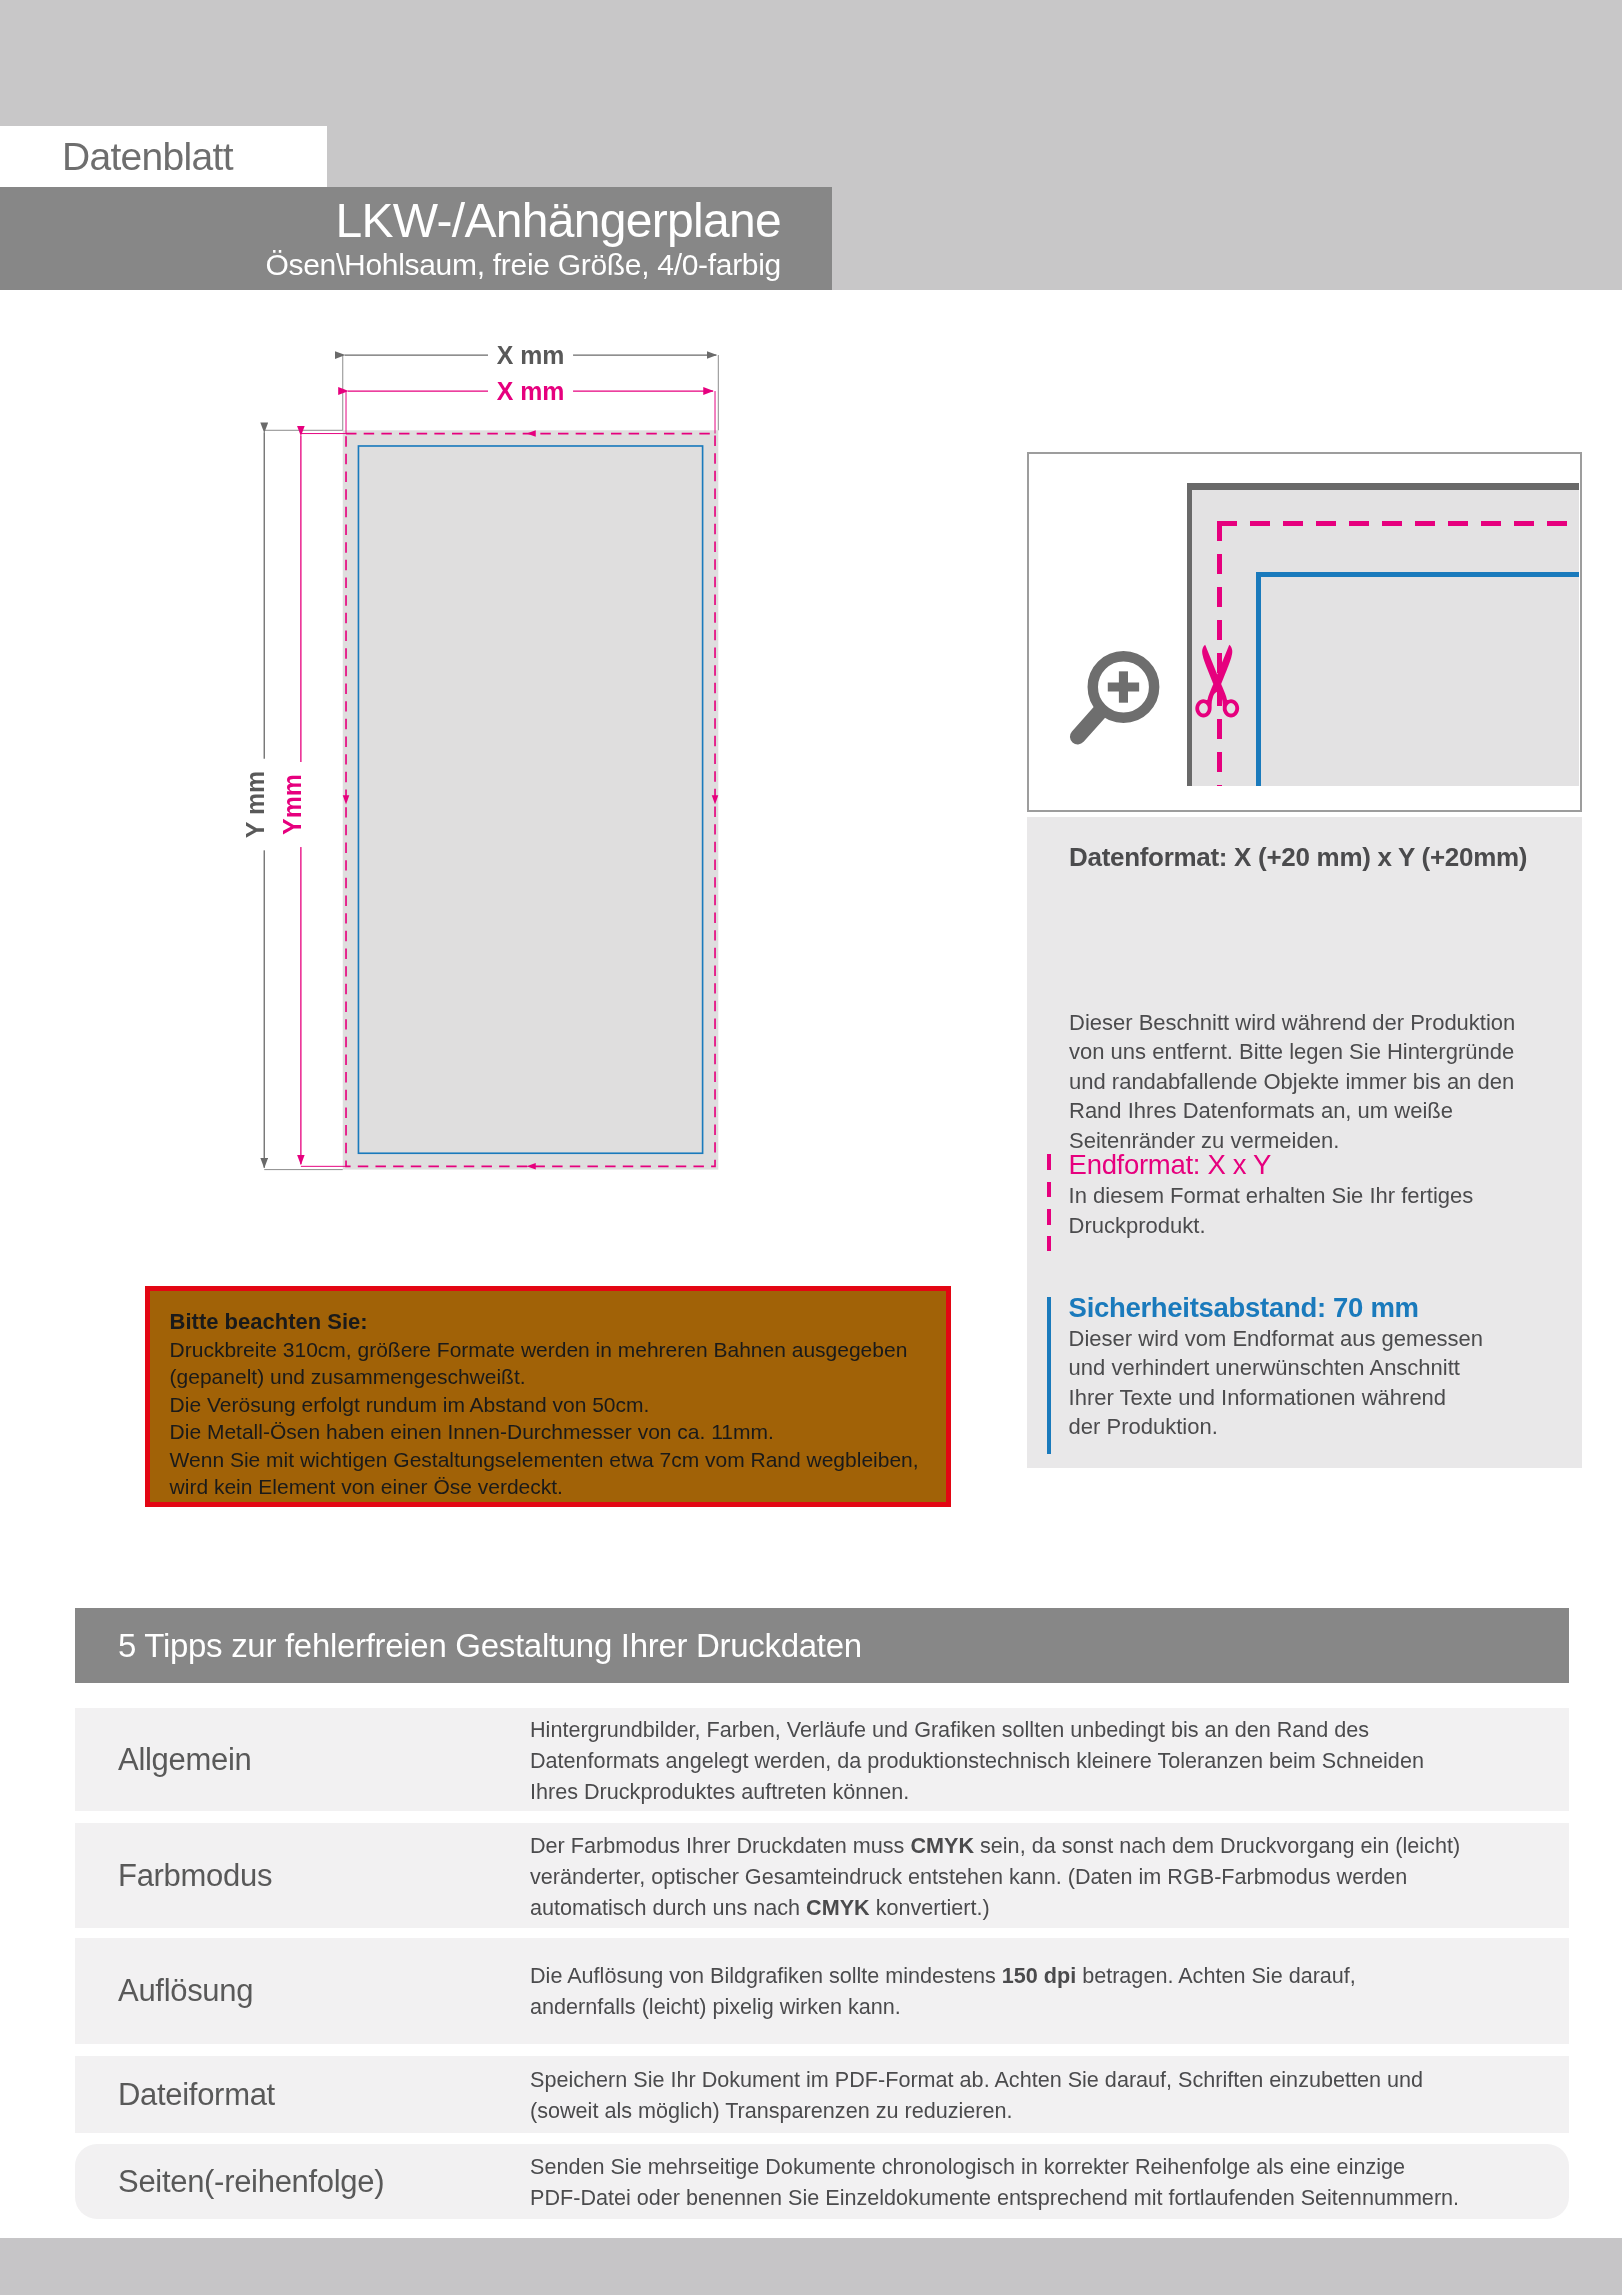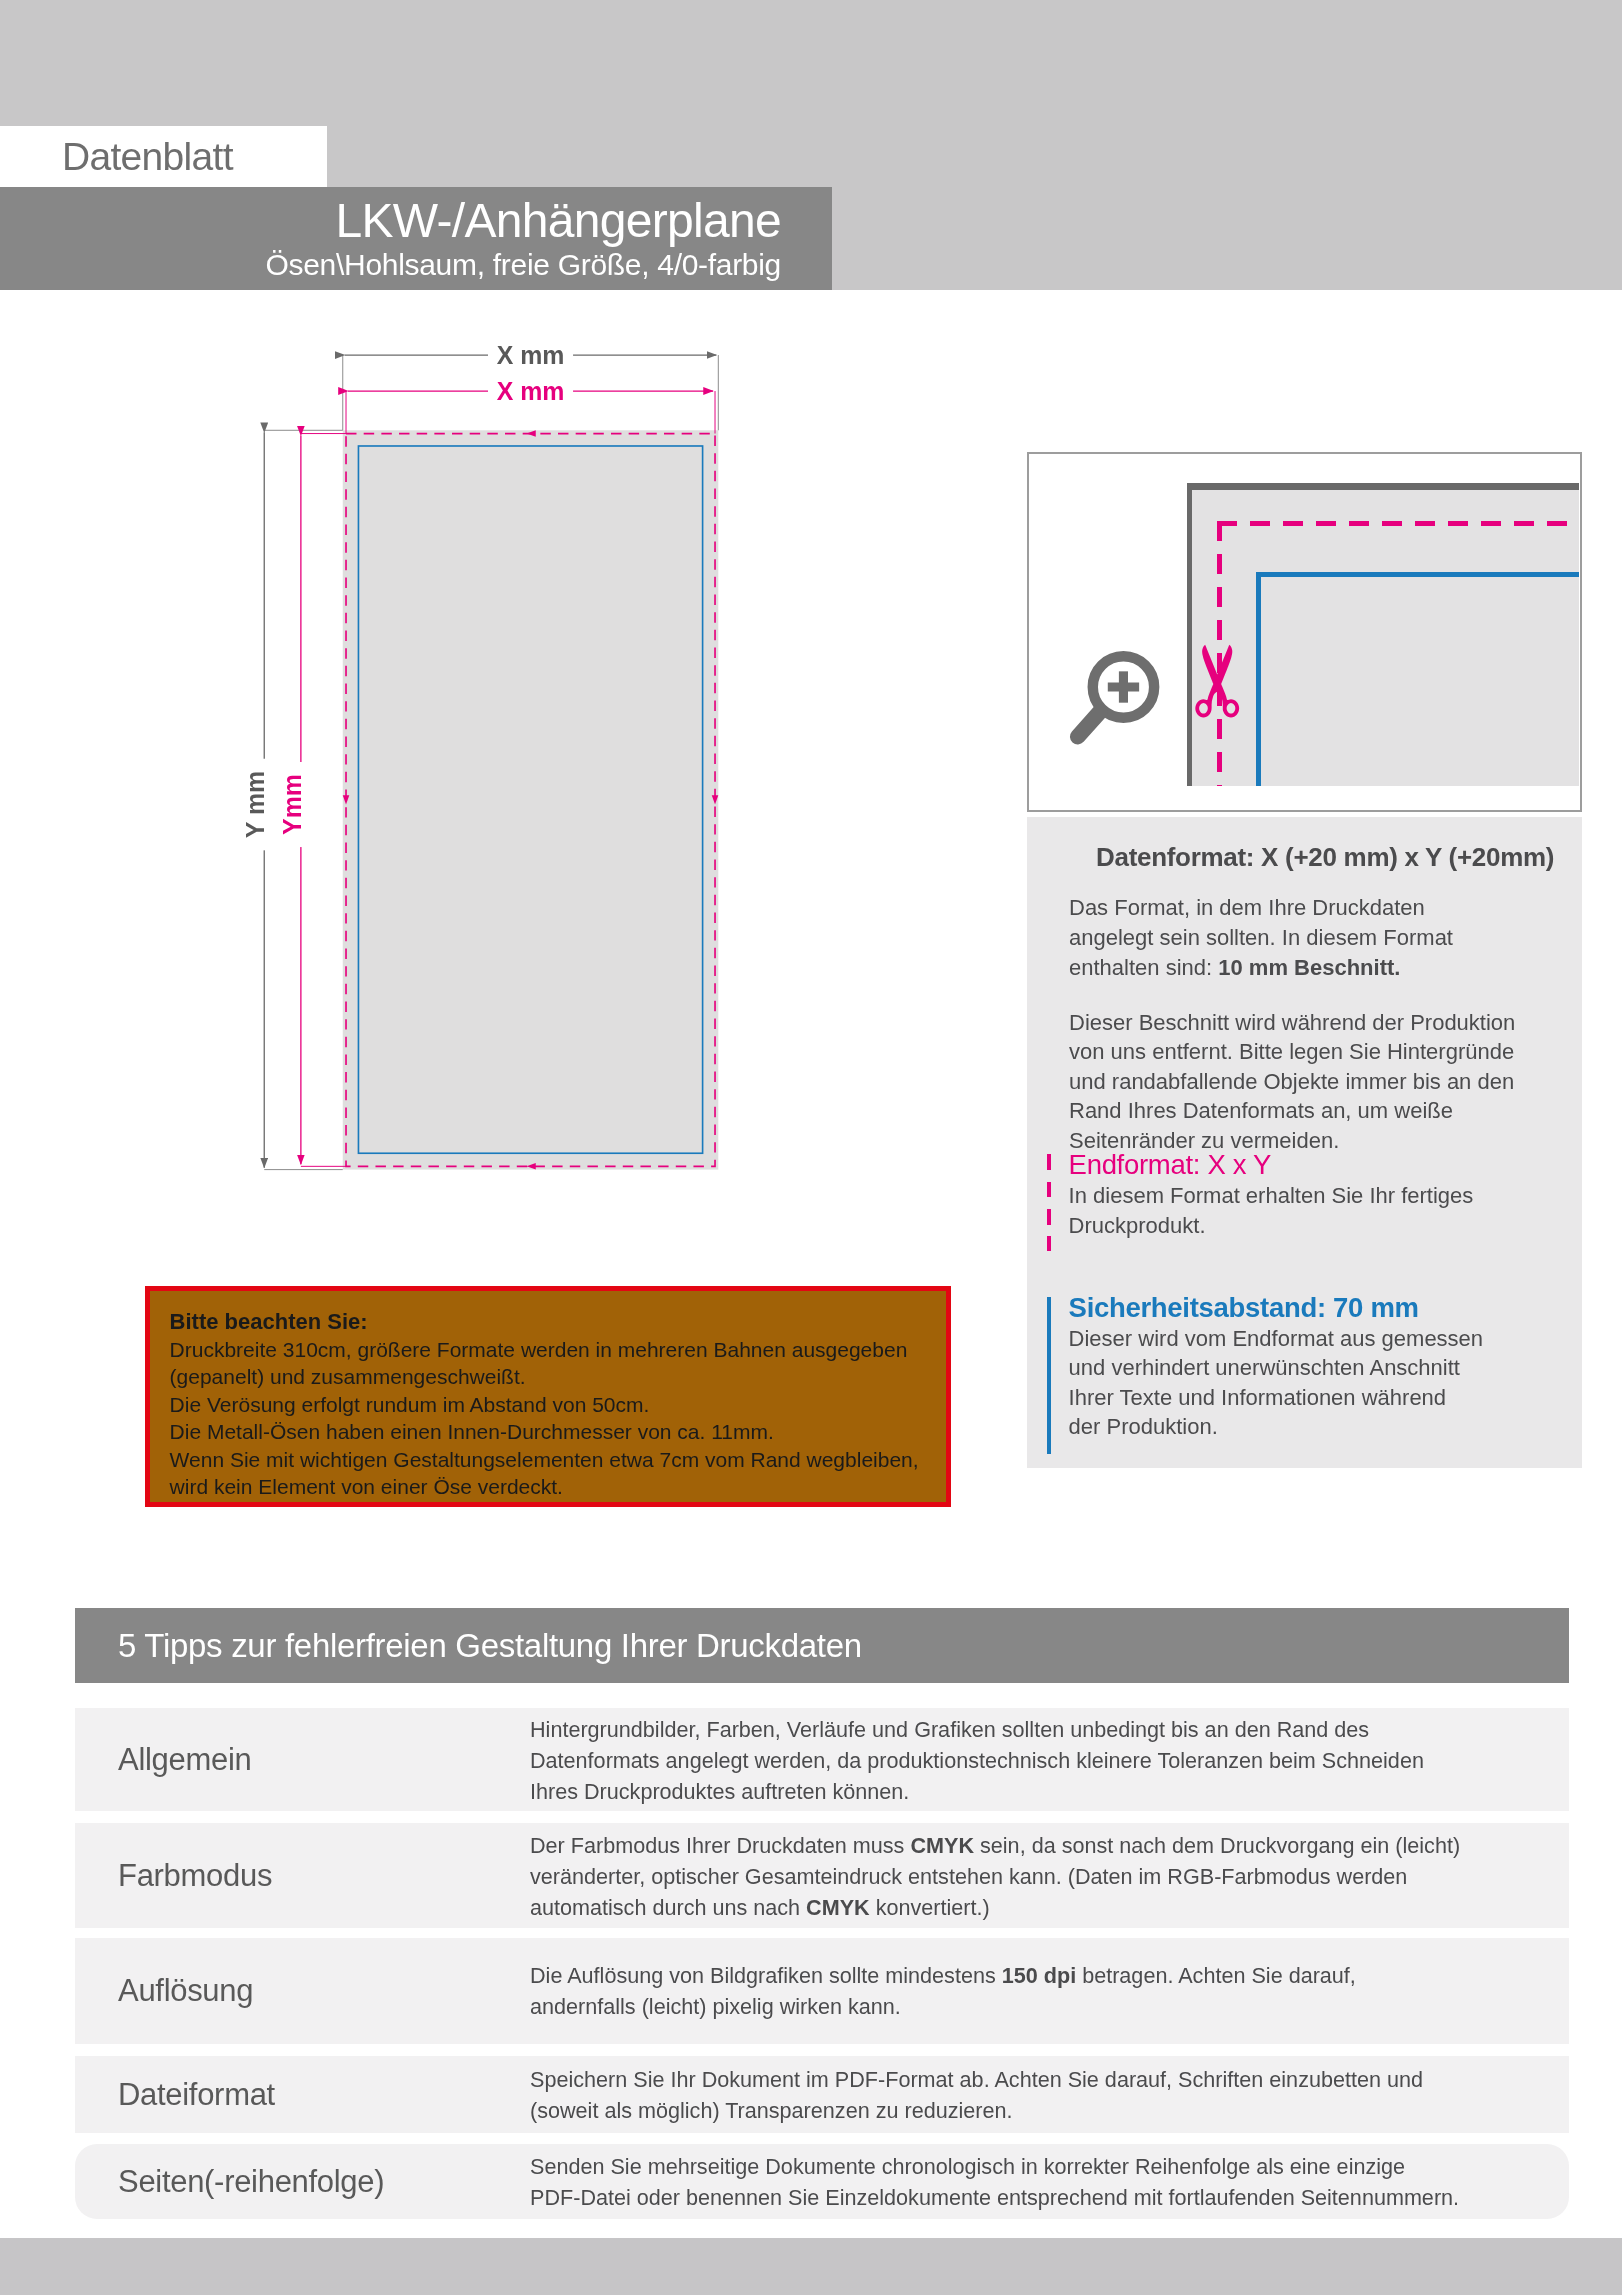--- a/index.html
+++ b/index.html
@@ -29,21 +29,21 @@
   #zoom-box .vdash{position:absolute;left:188px;top:67px;width:5.2px;height:265px;
     background:repeating-linear-gradient(to bottom,#e6007e 0 19.6px,transparent 19.6px 33px);}
   #zoom-box .hblue{position:absolute;left:227px;top:118px;width:323px;height:4.6px;background:#1a7abc;}
   #zoom-box .vblue{position:absolute;left:227px;top:118px;width:4.6px;height:214px;background:#1a7abc;}
   #scissors{position:absolute;left:135px;top:161px;width:111px;height:131px;text-align:center;
     line-height:131px;font-size:98px;color:#e6007e;transform:rotate(-90deg);
     font-family:"DejaVu Sans",sans-serif;}
   #magnifier{position:absolute;left:37px;top:186px;}
   
   #info-panel{position:absolute;left:1027px;top:817px;width:555px;height:651px;background:#e9e8e9;}
-  #info-panel .h{font-weight:bold;font-size:26px;color:#4b4b4d;letter-spacing:-0.3px;margin-left:27px;}
+  #info-panel .h{font-weight:bold;font-size:26px;color:#4b4b4d;letter-spacing:-0.3px;}
   #info-panel .line{font-size:22px;line-height:30px;color:#4b4b4d;}
   #df-title{position:absolute;left:42px;top:25px;}
   #df-p1{position:absolute;left:42px;top:76px;}
   #df-p2{position:absolute;left:42px;top:191px;}
   #df-p2 .line{line-height:29.4px;}
   #endformat-block{position:absolute;left:19.6px;top:332px;}
   #endformat-block .bar{position:absolute;left:0;top:5.2px;width:4.6px;height:97px;
     background:repeating-linear-gradient(to bottom,#e6007e 0 15.7px,transparent 15.7px 27.5px);}
   #endformat-block .content{margin-left:22px;}
   #endformat-title{font-weight:normal;font-size:27.5px;color:#e6007e;letter-spacing:-0.3px;}
@@ -147,25 +147,20 @@
       <circle cx="88" cy="72" r="47" fill="none" stroke="#6e6e6e" stroke-width="16"></circle>
       <line x1="64" y1="72" x2="112" y2="72" stroke="#6e6e6e" stroke-width="14"></line>
       <line x1="88" y1="48" x2="88" y2="96" stroke="#6e6e6e" stroke-width="14"></line>
       <line x1="52" y1="110" x2="18" y2="148" stroke="#6e6e6e" stroke-width="24" stroke-linecap="round"></line>
     </svg>
     <div id="scissors">✂</div>
   </div>
 
   <div id="info-panel">
     <div id="df-title" class="h">Datenformat: X (+20 mm) x Y (+20mm)</div>
-    <div id="df-p1">
-      <div class="line">Das Format, in dem Ihre Druckdaten</div>
-      <div class="line">angelegt sein sollten. In diesem Format</div>
-      <div class="line"><span>enthalten sind: </span><span class="b">10 mm Beschnitt.</span></div>
-    </div>
     <div id="df-p2">
       <div class="line">Dieser Beschnitt wird während der Produktion</div>
       <div class="line">von uns entfernt. Bitte legen Sie Hintergründe</div>
       <div class="line">und randabfallende Objekte immer bis an den</div>
       <div class="line">Rand Ihres Datenformats an, um weiße</div>
       <div class="line">Seitenränder zu vermeiden.</div>
     </div>
     <div id="endformat-block">
       <div class="bar"></div>
       <div class="content">

